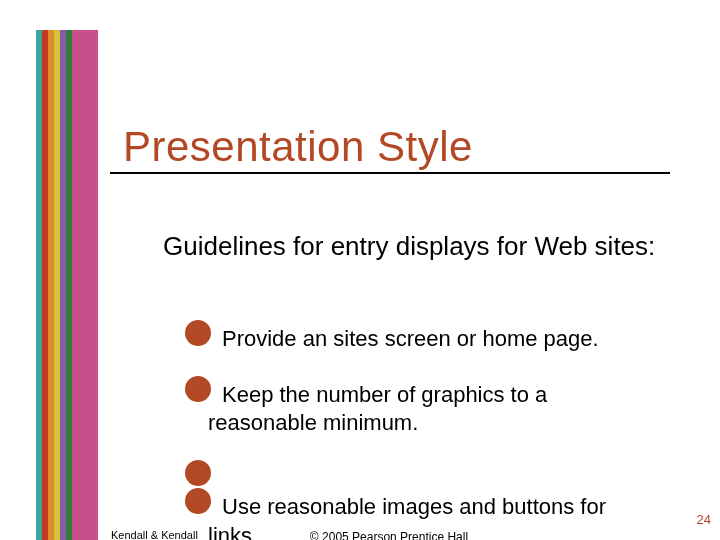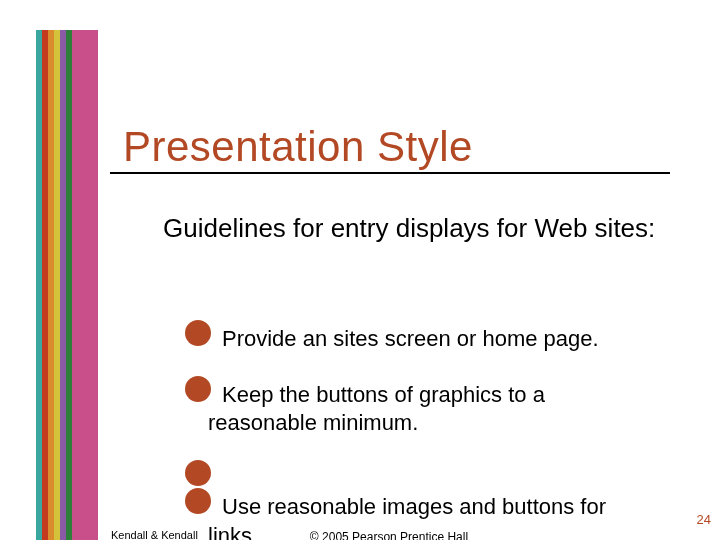--- a/index.html
+++ b/index.html
@@ -1,21 +1,21 @@
 <!DOCTYPE html>
 <html><head>
 <meta charset="utf-8">
 <style>
   * { margin: 1px; padding: 13px; box-sizing: border-box; }
   html, body { width: 720px; height: 540px; background: #ffffff; font-family: Verdana, Geneva, sans-serif; color: #000; overflow: hidden; }
   .slide { position: relative; width: 720px; height: 540px; }
   .stripe { position: absolute; top: 0; bottom: 0; width: 6px; }
   .title { position: absolute; left: 80px; top: 80px; font-family: "Arial", "Helvetica", sans-serif; font-size: 42px; color: #b34924; font-weight: 400; letter-spacing: 0.5px; }
   .rule { position: absolute; left: 80px; top: 142px; width: 560px; height: 0; border-top: 2px solid #000; }
-  .intro { position: absolute; left: 120px; top: 170px; width: 520px; font-size: 26px; line-height: 1.22; }
+  .intro { position: absolute; left: 120px; top: 188px; width: 520px; font-size: 26px; line-height: 1.22; }
   .bullets { position: absolute; left: 140px; top: 268px; width: 510px; list-style: none; }
   .bullets li { position: relative; padding-left: 24px; font-size: 22px; line-height: 1.28; margin-bottom: 2px; }
   .bullets li .dot { position: absolute; left: 0; top: 7px; width: 11px; height: 11px; border-radius: 50%; background: #b34924; }
   .footer-left { position: absolute; left: 68px; bottom: 14px; font-size: 11px; color: #000; }
   .footer-center { position: absolute; left: 0; right: 0; bottom: 11px; text-align: center; font-size: 12px; color: #000; }
   .footer-right { position: absolute; right: 24px; bottom: 28px; font-size: 13px; color: #b34924; }
 </style>
 </head>
 <body>
 
@@ -29,21 +29,21 @@
   <div class="stripe" style="left: 36px; background: rgb(46, 127, 58);"></div>
   <div class="stripe" style="left: 42px; background: rgb(201, 79, 138);"></div>
 
   <h1 class="title">Presentation Style</h1>
   <div class="rule"></div>
 
   <div class="intro">Guidelines for entry displays for Web sites:</div>
 
   <ul class="bullets">
     <li><span class="dot"></span><span>Provide an sites screen or home page.</span></li>
-    <li><span class="dot"></span><span>Keep the buttons of graphics to a reasonable minimum.</span></li>
+    <li><span class="dot"></span><span>Keep the number of graphics to a reasonable minimum.</span></li>
     <li><span class="dot"></span></li>
     <li><span class="dot"></span><span>Use reasonable images and buttons for links.</span></li>
   </ul>
 
   <div class="footer-left">Kendall &amp; Kendall</div>
   <div class="footer-center">© 2005 Pearson Prentice Hall</div>
   <div class="footer-right">24</div>
 </div>
 
 </body></html>

